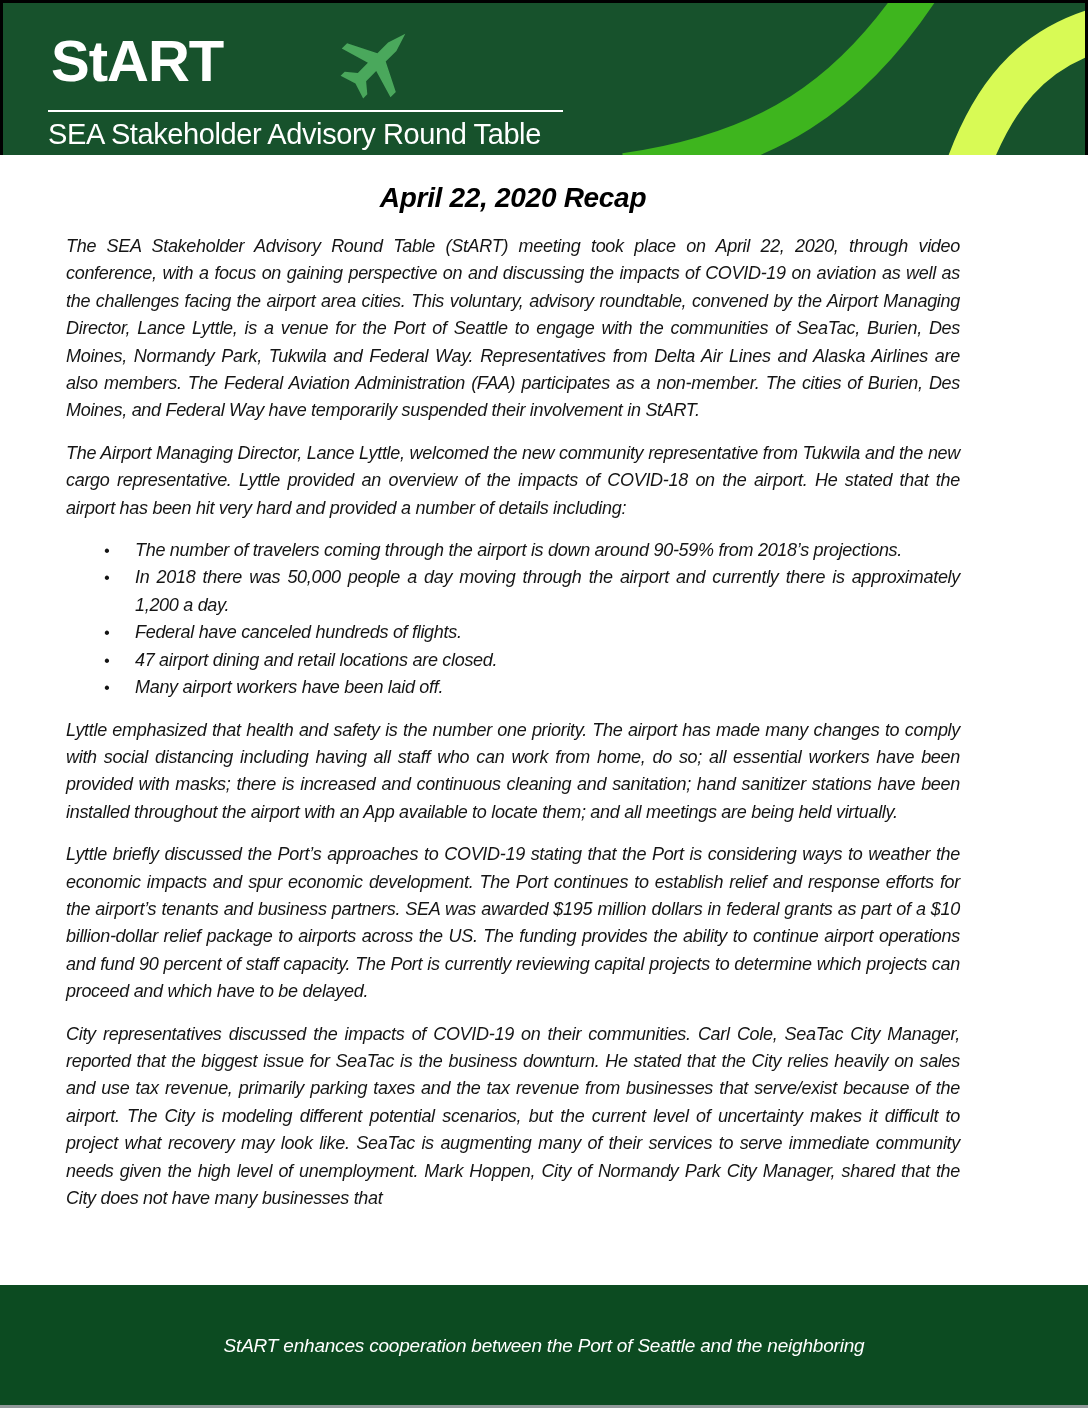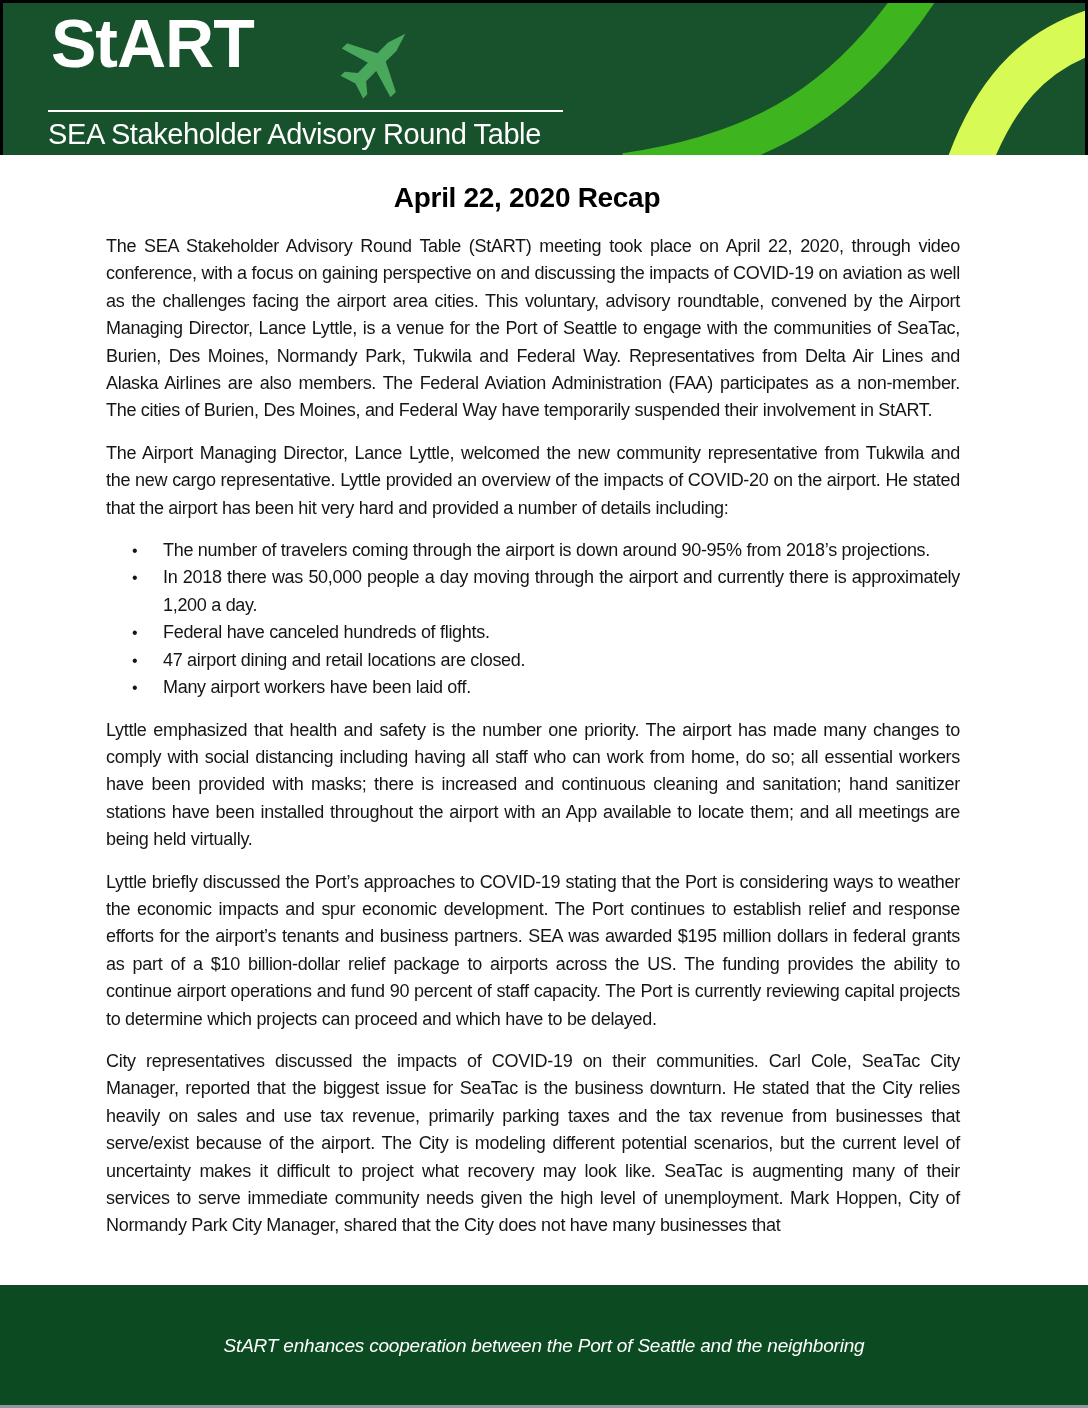--- a/index.html
+++ b/index.html
@@ -18,52 +18,53 @@
     background:#17522c;
     border-top:3px solid #000;
     border-left:3px solid #000;
     border-right:3px solid #000;
     box-sizing:border-box;
     overflow:hidden;
   }
   .swoosh-svg{position:absolute;top:-3px;left:-3px;width:1088px;height:155px;}
   .logo-block{position:absolute;top:0;left:45px;width:560px;}
   .logo-text{
-    position:absolute;top:6px;left:3px;
-    color:#ffffff;font-size:68px;font-weight:700;letter-spacing:-1px;
+    position:absolute;top:29px;left:3px;
+    color:#ffffff;font-size:58px;font-weight:700;letter-spacing:-1px;
     line-height:1;
   }
   .plane-wrap{
     position:absolute;top:16px;left:288px;width:84px;height:84px;
     transform:rotate(45deg);
   }
   .logo-underline{
     position:absolute;top:107px;left:0;width:515px;height:2px;background:#ffffff;
   }
   .logo-tagline{
     position:absolute;top:115px;left:0;width:560px;
     color:#ffffff;font-size:29px;letter-spacing:-0.4px;white-space:nowrap;
   }
 
   
   .content{
     position:absolute;top:155px;left:0;width:1088px;
     box-sizing:border-box;
-    padding:27px 128px 0 94px;
+    padding:27px 128px 0 66px;
     color:#151515;
+    font-style:italic;
   }
   .doc-title{
     text-align:center;font-size:28px;font-weight:700;color:#000;
     letter-spacing:-0.3px;
     margin:0 0 19px 0;
   }
   .para{
     font-size:18px;line-height:27.4px;letter-spacing:-0.3px;
     text-align:justify;
-    margin:0 0 15px 12px;
+    margin:0 0 15px 0;
   }
   .bullet-list{
     list-style:none;margin:0 0 15px 0;padding:0;
   }
   .bullet-item{
     display:flex;align-items:flex-start;
     padding-left:38px;
     font-size:18px;line-height:27.4px;letter-spacing:-0.3px;
   }
   .bullet-marker{flex:none;width:31px;font-size:16px;}
@@ -105,26 +106,26 @@
       <div class="logo-tagline">SEA Stakeholder Advisory Round Table</div>
     </div>
   </div>
 
   <div class="content">
 
     <h1 class="doc-title">April 22, 2020 Recap</h1>
 
     <p class="para">The SEA Stakeholder Advisory Round Table (StART) meeting took place on April 22, 2020, through video conference, with a focus on gaining perspective on and discussing the impacts of COVID-19 on aviation as well as the challenges facing the airport area cities.  This voluntary, advisory roundtable, convened by the Airport Managing Director, Lance Lyttle, is a venue for the Port of Seattle to engage with the communities of SeaTac, Burien, Des Moines, Normandy Park, Tukwila and Federal Way.  Representatives from Delta Air Lines and  Alaska Airlines are also members. The Federal Aviation Administration (FAA) participates as a non-member.  The cities of Burien, Des Moines, and Federal Way have temporarily suspended their involvement in StART.</p>
 
-    <p class="para">The Airport Managing Director, Lance Lyttle, welcomed the new community representative from Tukwila and the new cargo representative.  Lyttle provided an overview of the impacts of COVID-20 on the airport.  He stated that the airport has been hit very hard and provided a number of details including:</p>
+    <p class="para">The Airport Managing Director, Lance Lyttle, welcomed the new community representative from Tukwila and the new cargo representative.  Lyttle provided an overview of the impacts of COVID-18 on the airport.  He stated that the airport has been hit very hard and provided a number of details including:</p>
 
     <ul class="bullet-list">
       <li class="bullet-item">
         <span class="bullet-marker">•</span>
-        <span class="bullet-text">The number of travelers coming through the airport is down around 90-95% from 2018’s projections.</span>
+        <span class="bullet-text">The number of travelers coming through the airport is down around 90-59% from 2018’s projections.</span>
       </li>
       <li class="bullet-item">
         <span class="bullet-marker">•</span>
         <span class="bullet-text">In 2018 there was 50,000 people a day moving through the airport and currently there is approximately 1,200 a day.</span>
       </li>
       <li class="bullet-item">
         <span class="bullet-marker">•</span>
         <span class="bullet-text">Federal have canceled hundreds of flights.</span>
       </li>
       <li class="bullet-item">

